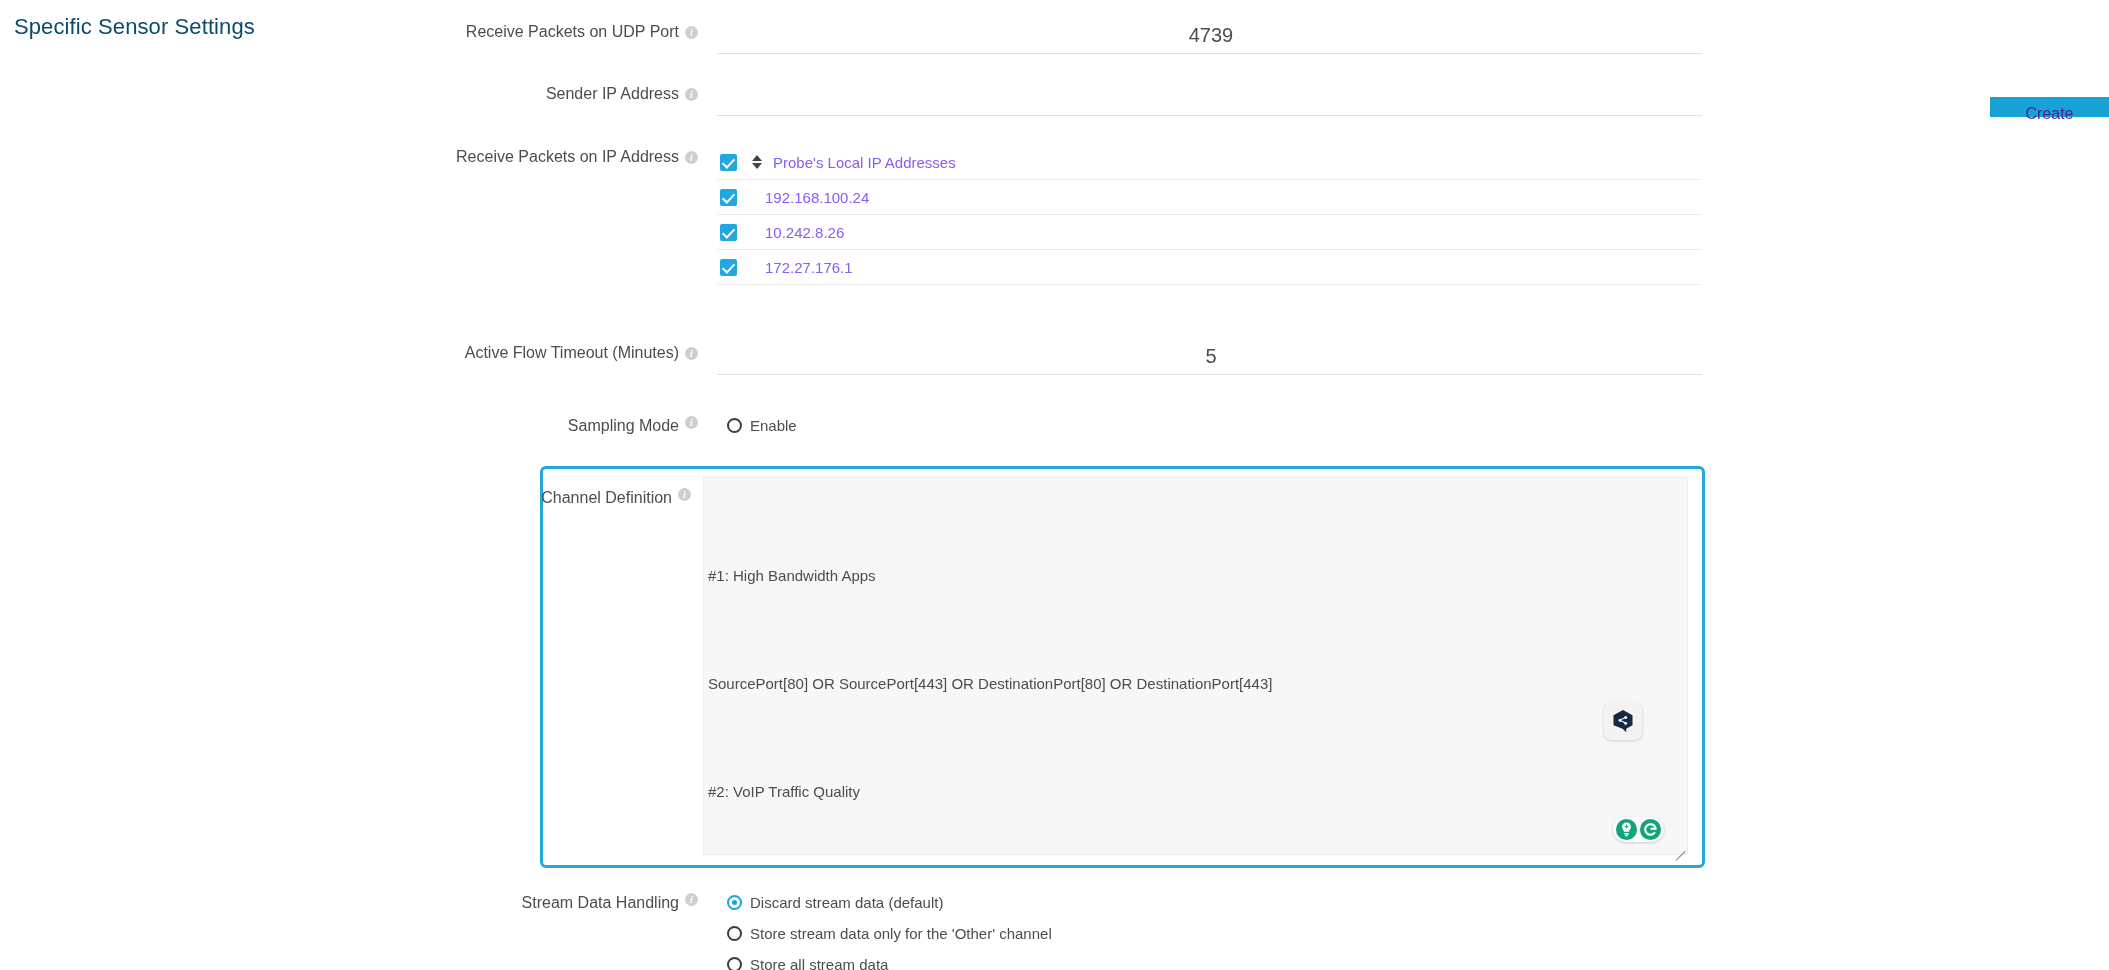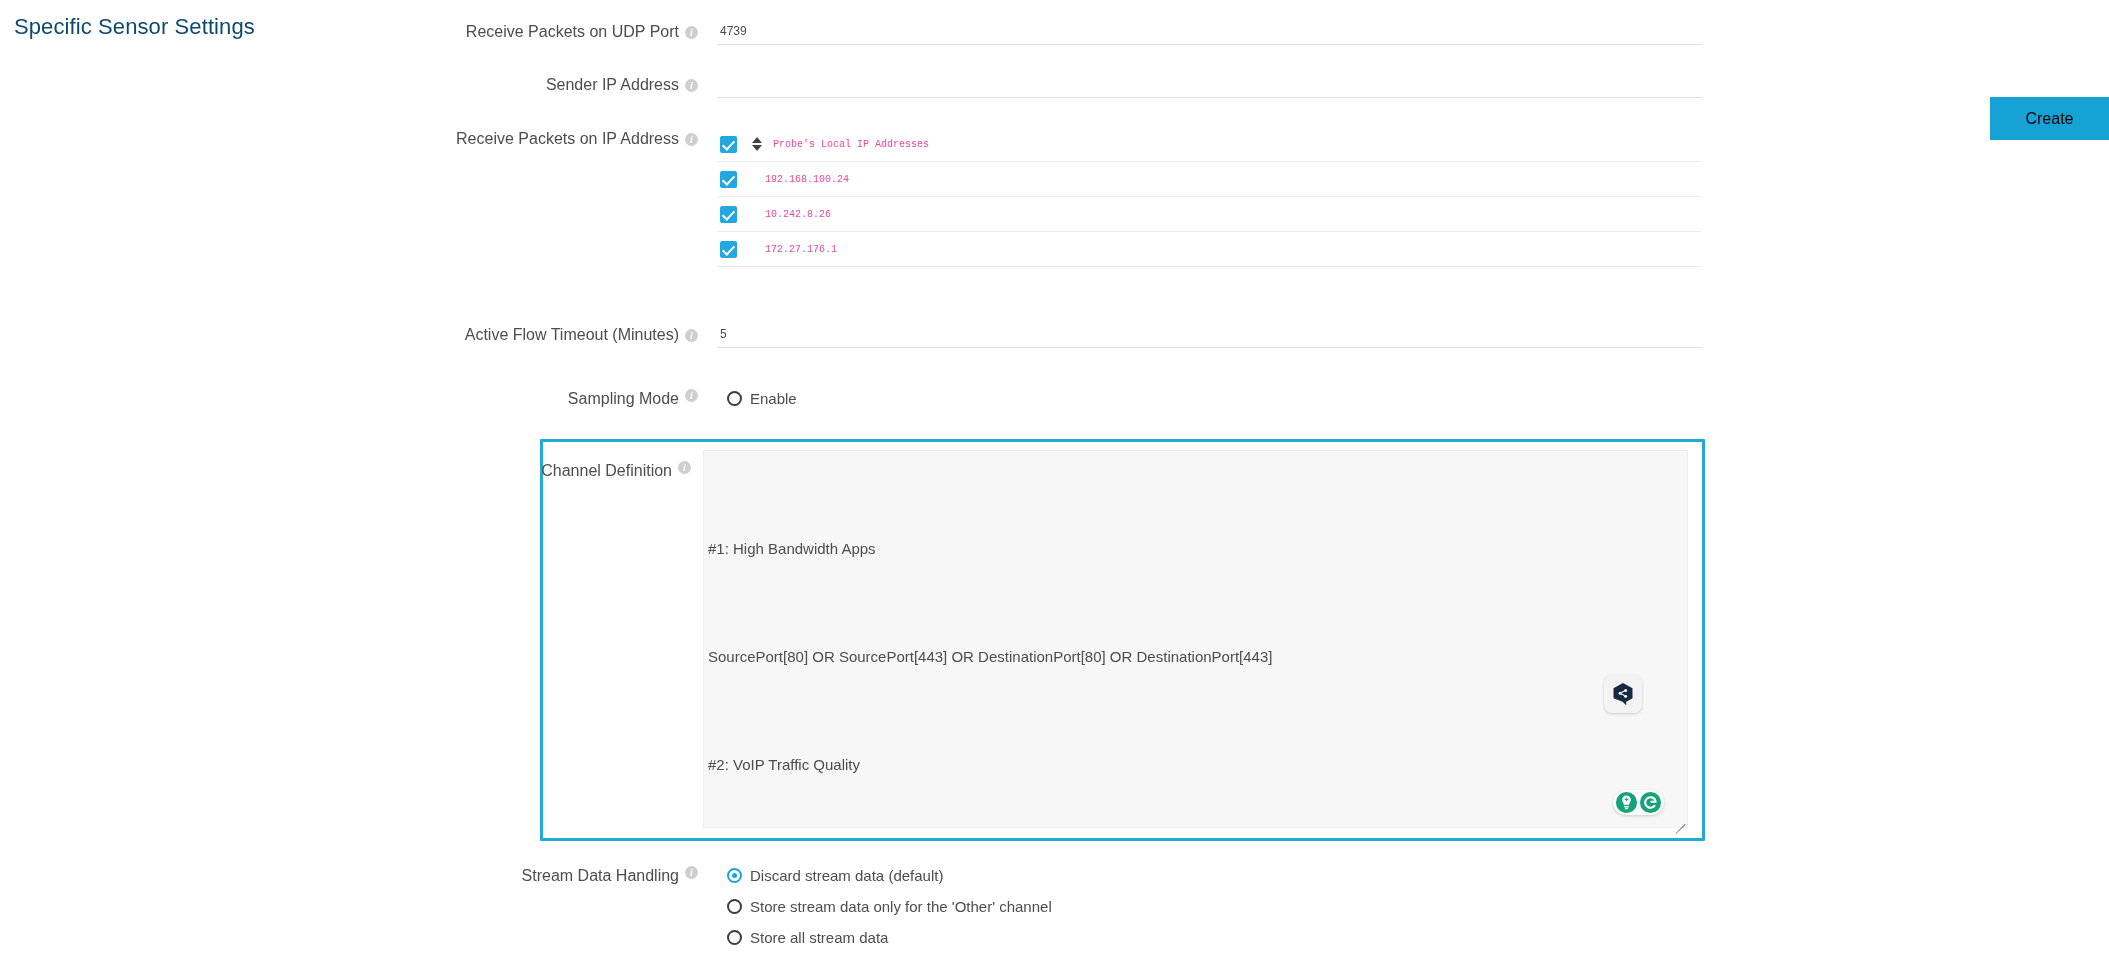--- a/index.html
+++ b/index.html
@@ -70,25 +70,26 @@
     top: 0px;
   }
 
   
   .text-input {
     width: 985px;
     border: none;
     border-bottom: 1px solid #e0e0e0;
     background: transparent;
     font-family: "Liberation Sans", sans-serif;
-    font-size: 12px;
+    font-size: 20px;
     color: #4d4d4d;
     padding: 2px 0 6px 3px;
     outline: none;
     display: block;
+    text-align: center;
   }
   .text-input::placeholder { color: #b3b3b3; }
 
   
   .cb-list { width: 985px; }
   .cb-row {
     display: flex;
     align-items: center;
     gap: 10px;
     height: 35px;
@@ -123,24 +124,23 @@
   .sort-arrows::before, .sort-arrows::after {
     content: "";
     position: absolute;
     left: 0;
     border-left: 5.5px solid transparent;
     border-right: 5.5px solid transparent;
   }
   .sort-arrows::before { top: 1px; border-bottom: 6px solid #444; }
   .sort-arrows::after  { bottom: 1px; border-top: 6px solid #444; }
   .cb-label {
-    font-size: 10px;
-    color: #ec4899;
+    font-size: 15px;
+    color: #8b5cf6;
     white-space: nowrap;
-    font-family: Liberation Mono, monospace;
   }
   .cb-label.indent { margin-left: 18px; }
 
   
   .radio-group { width: 985px; padding-top: 1px; }
   .radio-row {
     display: flex;
     align-items: center;
     gap: 8px;
     height: 31px;
@@ -162,21 +162,21 @@
     left: 3px; top: 3px;
     width: 5px; height: 5px;
     border-radius: 50%;
     background: #1ba4db;
   }
   .radio-label { font-size: 15px; color: #4d4d4d; white-space: nowrap; }
 
   
   .row.highlight {
     border: 3px solid #24a8dc;
-    border-radius: 1px;
+    border-radius: 6px;
     margin-left: 540px;
     width: 1165px;
     padding: 8px 0 10px 0;
   }
   .row.highlight .label-cell {
     width: 160px;
     flex: 0 0 160px;
     padding-right: 12px;
     align-items: flex-start;
     padding-top: 11px;
@@ -244,23 +244,23 @@
     transform-origin: right center;
     transform: rotate(-45deg);
   }
 
   
   .create-btn {
     position: absolute;
     right: 0px;
     top: 97px;
     width: 119px;
-    height: 43px;
+    height: 20px;
     background: #17a2d6;
-    color: #000000;
+    color: #4c1d95;
     border: none;
     font-family: "Liberation Sans", sans-serif;
     font-size: 16px;
     cursor: pointer;
     text-align: center;
     line-height: 34px;
     padding: 0;
   }
 </style>
 </head>

